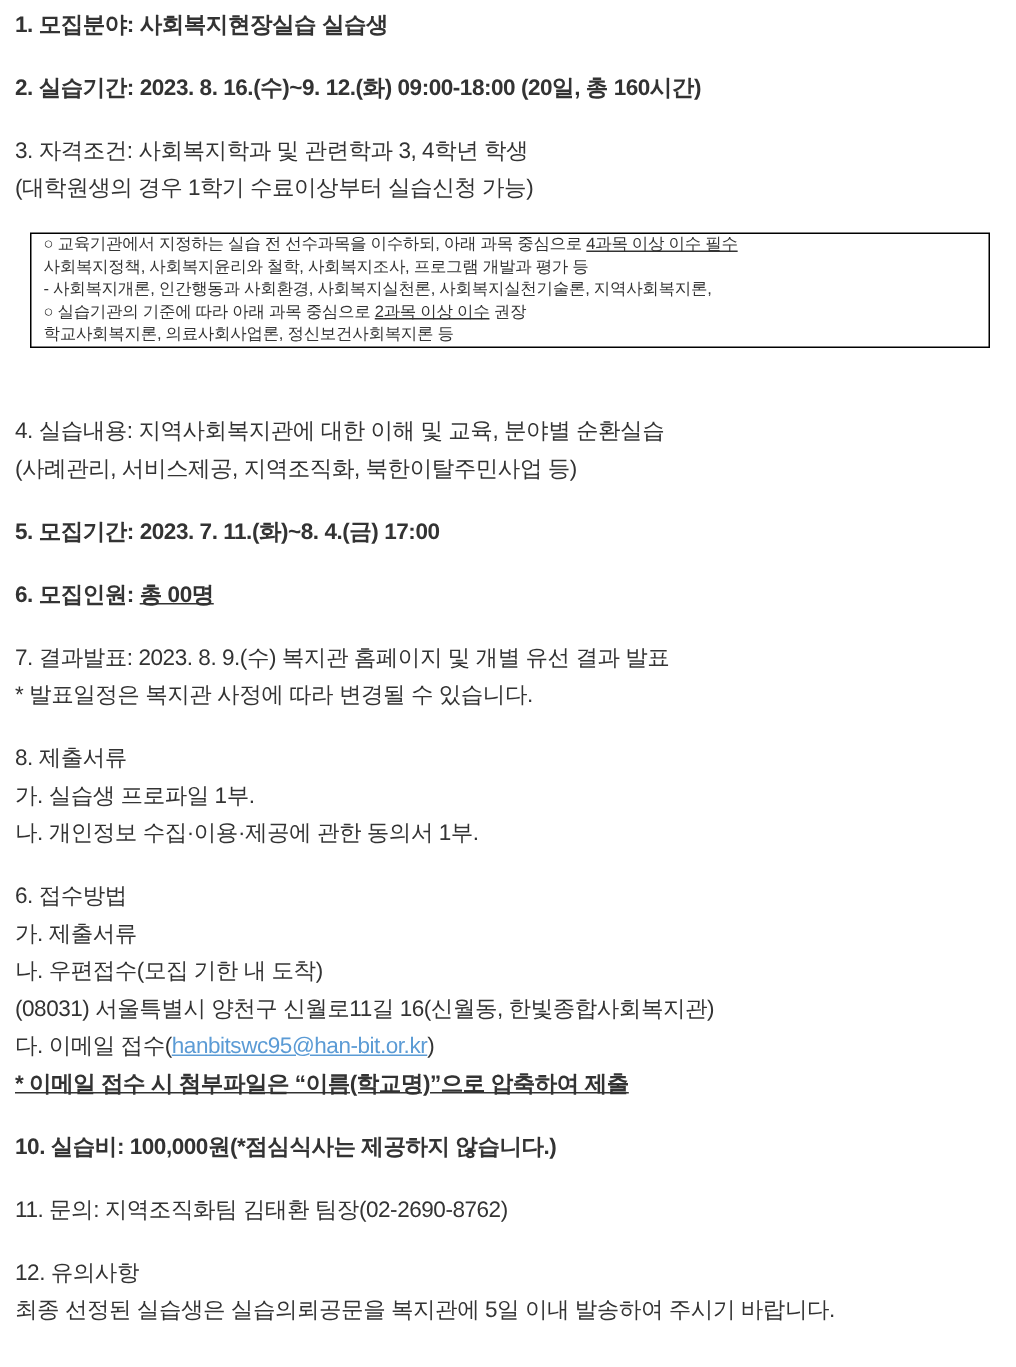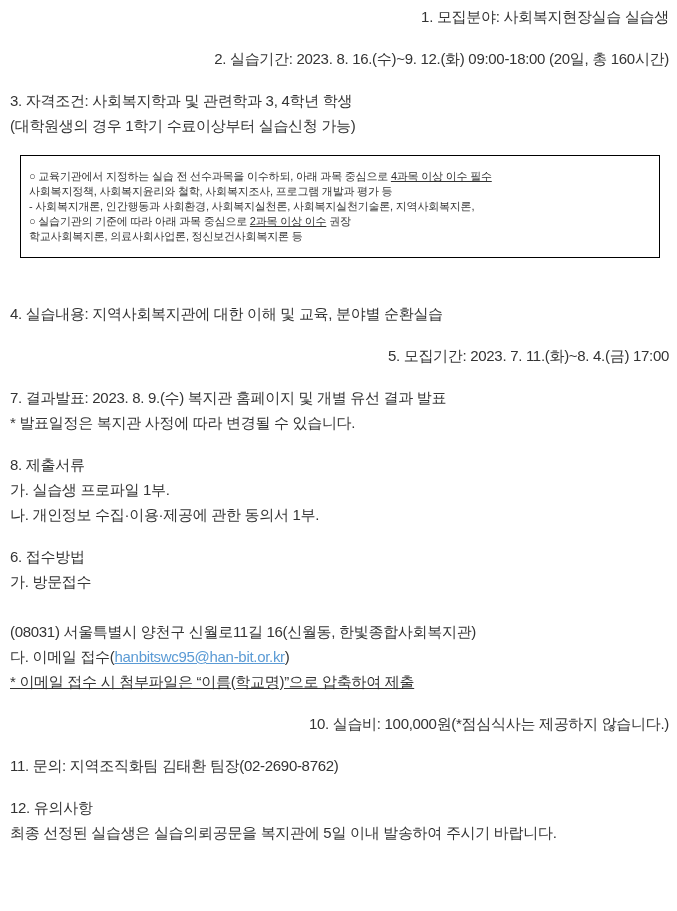--- a/index.html
+++ b/index.html
@@ -12,27 +12,27 @@
     color: #333333;
     padding: 4px 8px 10px 10px;
     overflow: hidden;
   }
   p {
     margin: 0 0 17px 0;
     font-size: 15px;
     line-height: 25px;
     letter-spacing: -0.3px;
   }
-  .b { font-weight: normal; text-align: right; }
+  .b { font-weight: bold; }
   .u { text-decoration: underline; }
   .box {
     width: 640px;
     border: 1px solid #000000;
     margin: 11px 0 43px 10px;
-    padding: 13px 8px;
+    padding: 0 8px;
     font-size: 11px;
     line-height: 15px;
     letter-spacing: -0.2px;
     color: #333333;
   }
   .box-line { white-space: nowrap; }
   a.email-link {
     color: #5b9bd5;
     text-decoration: underline;
     cursor: pointer;
@@ -51,30 +51,31 @@
   <p><span>3. 자격조건: 사회복지학과 및 관련학과 3, 4학년 학생</span><br><span>(대학원생의 경우 1학기 수료이상부터 실습신청 가능)</span></p>
 
   <div class="box">
     <div class="box-line"><span>○ 교육기관에서 지정하는 실습 전 선수과목을 이수하되, 아래 과목 중심으로 </span><span class="u">4과목 이상 이수 필수</span></div>
     <div class="box-line">사회복지정책, 사회복지윤리와 철학, 사회복지조사, 프로그램 개발과 평가 등</div>
     <div class="box-line">- 사회복지개론, 인간행동과 사회환경, 사회복지실천론, 사회복지실천기술론, 지역사회복지론,</div>
     <div class="box-line"><span>○ 실습기관의 기준에 따라 아래 과목 중심으로 </span><span class="u">2과목 이상 이수</span><span> 권장</span></div>
     <div class="box-line">학교사회복지론, 의료사회사업론, 정신보건사회복지론 등</div>
   </div>
 
-  <p><span>4. 실습내용: 지역사회복지관에 대한 이해 및 교육, 분야별 순환실습</span><br></p>
+  <p><span>4. 실습내용: 지역사회복지관에 대한 이해 및 교육, 분야별 순환실습</span><br><span>(사례관리, 서비스제공, 지역조직화, 북한이탈주민사업 등)</span></p>
 
   <p class="b">5. 모집기간: 2023. 7. 11.(화)~8. 4.(금) 17:00</p>
 
+  <p class="b"><span>6. 모집인원: </span><span class="u">총 00명</span></p>
 
   <p><span>7. 결과발표: 2023. 8. 9.(수) 복지관 홈페이지 및 개별 유선 결과 발표</span><br><span>* 발표일정은 복지관 사정에 따라 변경될 수 있습니다.</span></p>
 
   <p><span>8. 제출서류</span><br><span>가. 실습생 프로파일 1부.</span><br><span>나. 개인정보 수집·이용·제공에 관한 동의서 1부.</span></p>
 
-  <p><span>6. 접수방법</span><br><span>가. 방문접수</span><br><br><span>(08031) 서울특별시 양천구 신월로11길 16(신월동, 한빛종합사회복지관)</span><br><span>다. 이메일 접수(</span><a class="email-link">hanbitswc95@han-bit.or.kr</a><span>)</span><br><span class="b u">* 이메일 접수 시 첨부파일은 “이름(학교명)”으로 압축하여 제출</span></p>
+  <p><span>6. 접수방법</span><br><span>가. 제출서류</span><br><span>나. 우편접수(모집 기한 내 도착)</span><br><span>(08031) 서울특별시 양천구 신월로11길 16(신월동, 한빛종합사회복지관)</span><br><span>다. 이메일 접수(</span><a class="email-link">hanbitswc95@han-bit.or.kr</a><span>)</span><br><span class="b u">* 이메일 접수 시 첨부파일은 “이름(학교명)”으로 압축하여 제출</span></p>
 
   <p class="b">10. 실습비: 100,000원(*점심식사는 제공하지 않습니다.)</p>
 
   <p>11. 문의: 지역조직화팀 김태환 팀장(02-2690-8762)</p>
 
   <p><span>12. 유의사항</span><br><span>최종 선정된 실습생은 실습의뢰공문을 복지관에 5일 이내 발송하여 주시기 바랍니다.</span></p>
 
 </div>
 
 </body></html>

